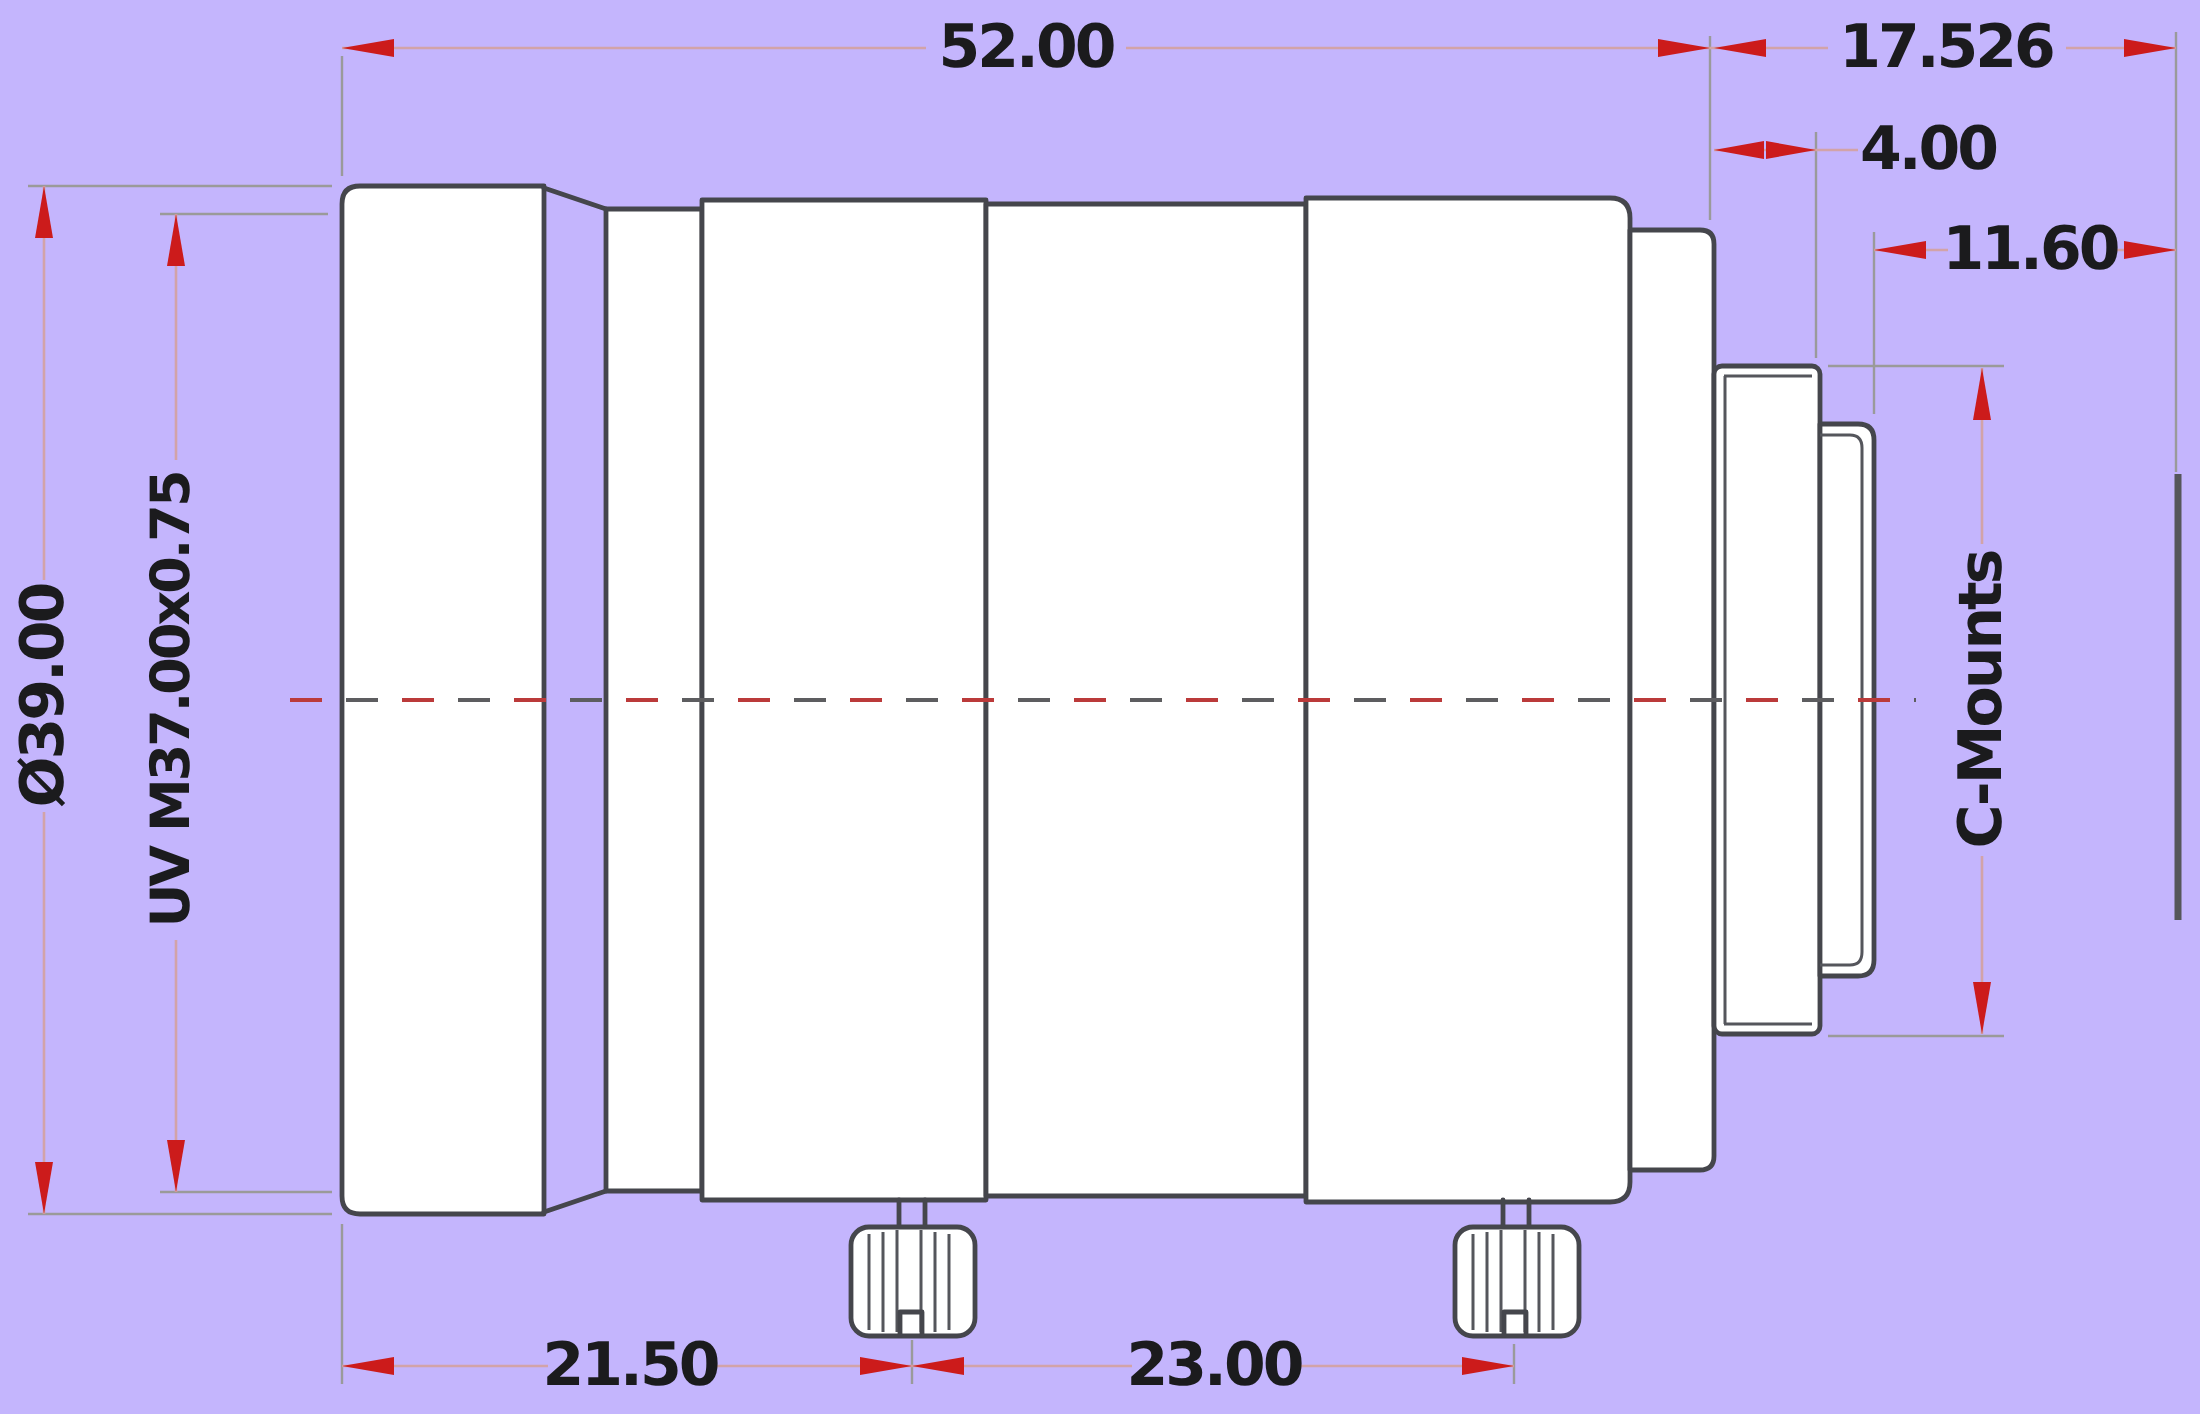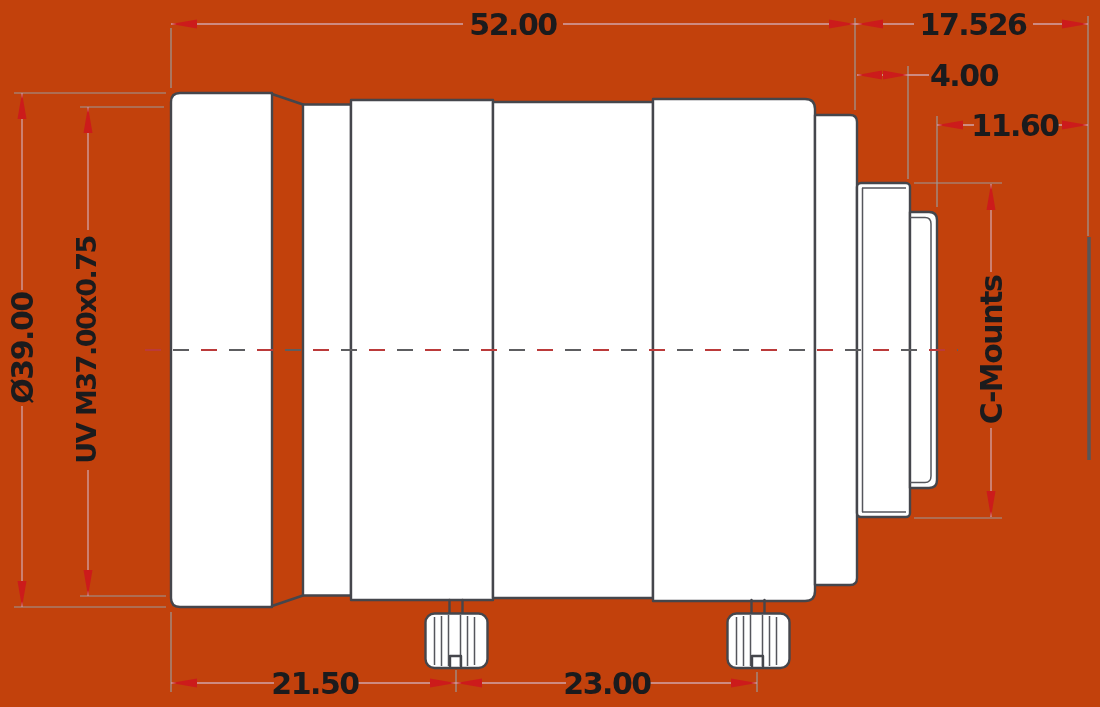--- a/index.html
+++ b/index.html
@@ -1,17 +1,17 @@
 <!DOCTYPE html>
 <html><head>
 <meta charset="utf-8">
 <style>
   html,body{margin:0;padding:0;background:#ffffff;}
   .page{
-    position:relative;width:1100px;height:707px;background:#c2410c;
+    position:relative;width:1100px;height:707px;background:#c4b5fd;
     font-family:"DejaVu Sans","Liberation Sans",sans-serif;overflow:hidden;
   }
   svg{display:block;}
   .body-line{stroke:#45464c;stroke-width:2.4;fill:none;stroke-linejoin:round;stroke-linecap:round;}
   .body-fill{stroke:#45464c;stroke-width:2.4;fill:#ffffff;stroke-linejoin:round;}
   .body-thin{stroke:#55565c;stroke-width:1.5;fill:none;}
   .ext-line{stroke:#9a9a9a;stroke-width:1.2;fill:none;}
   .dim-line{stroke:#d2a3a8;stroke-width:1.3;fill:none;}
   .arrow{fill:#cc1b1b;stroke:none;}
   .img-plane{stroke:#55565a;stroke-width:3.5;fill:none;}

